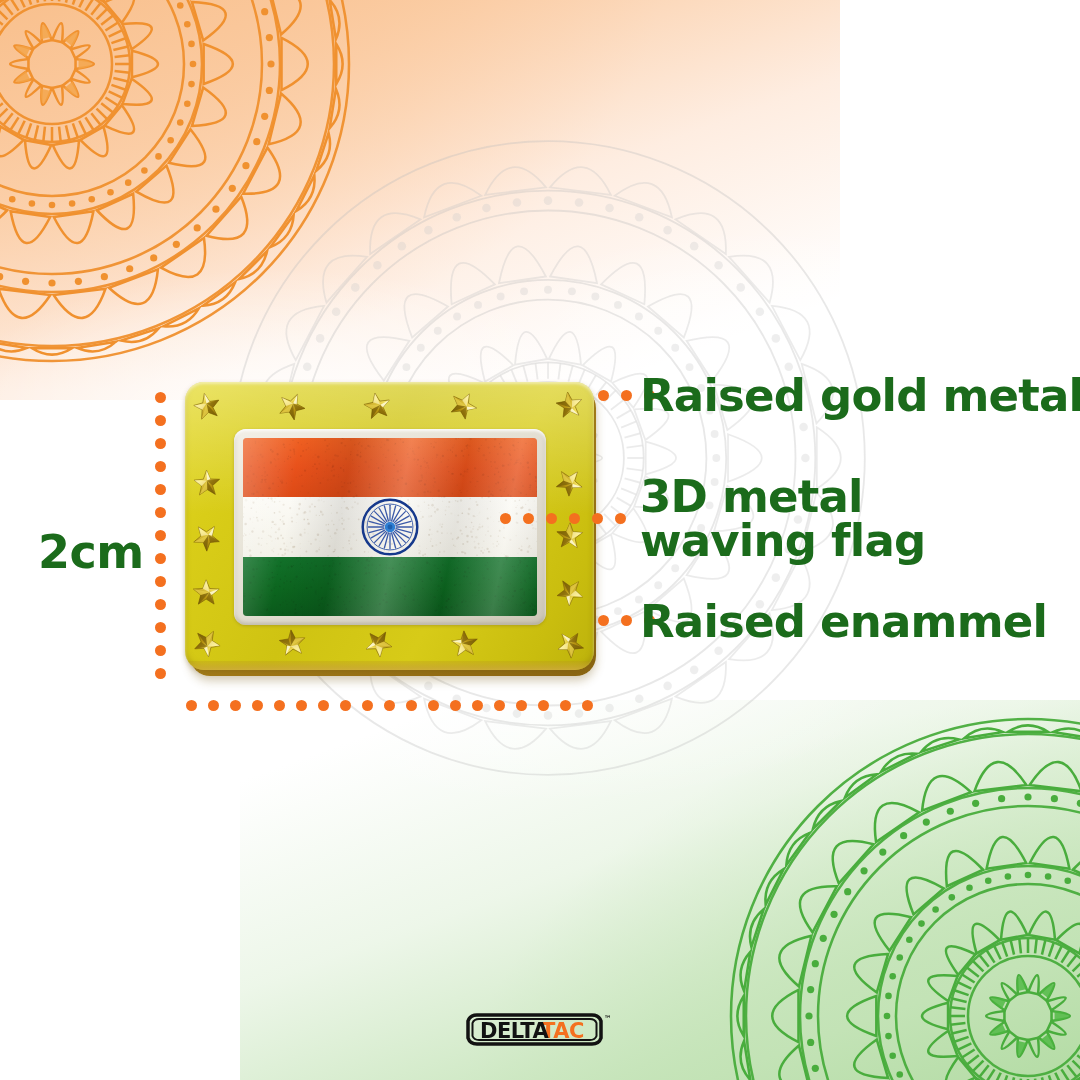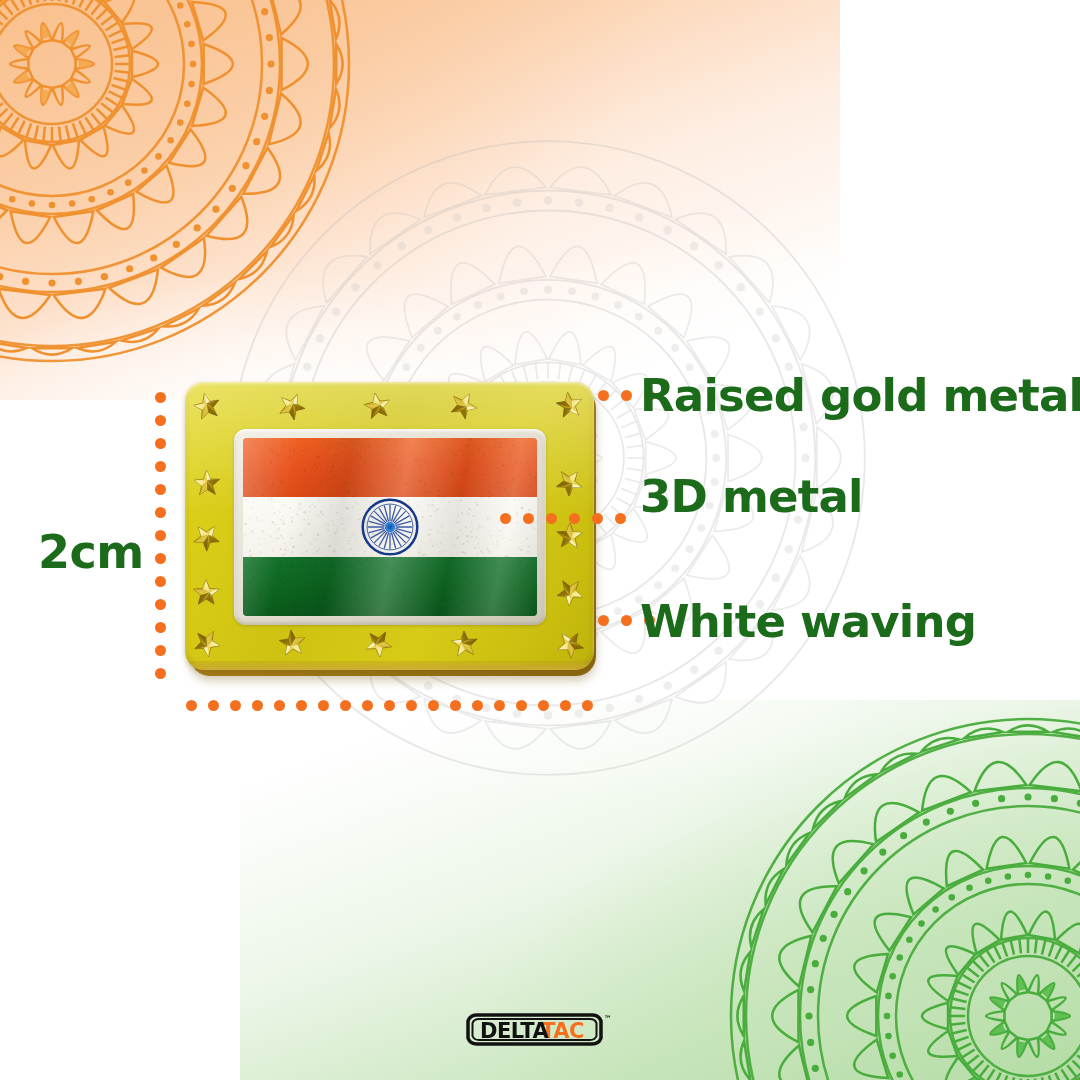--- a/index.html
+++ b/index.html
@@ -2884,24 +2884,25 @@
       <div class="dot" style="width: 11px; height: 11px; margin-right: 12px;"></div>
       <div class="dot" style="width: 11px; height: 11px;"></div>
     </div>
 
   <div class="callout" id="callout-0">
     <div class="line">Raised gold metal</div>
   </div>
 
   <div class="callout" id="callout-1">
     <div class="line">3D metal</div>
+    <div class="line">waving flag</div>
   </div>
 
   <div class="callout" id="callout-2">
-    <div class="line">White waving</div>
+    <div class="line">Raised enammel</div>
   </div>
 
   <div id="logo">
     <svg viewBox="0 0 296 88">
 
       <path d="M22 14 H252 Q266 14 270 26 V60 Q266 72 252 72 H22 Q8 72 4 60 V26 Q8 14 22 14 Z" fill="none" stroke="#121212" stroke-width="7"></path>
       <path d="M26 22 H248 Q258 22 261 30 V56 Q258 64 248 64 H26 Q16 64 13 56 V30 Q16 22 26 22 Z" fill="none" stroke="#121212" stroke-width="4"></path>
 
       <text id="logo-tac" x="150" y="59" font-family="DejaVu Sans, Liberation Sans, sans-serif" font-size="42" font-weight="bold" fill="#f4701f" letter-spacing="-1">TAC</text>
 

